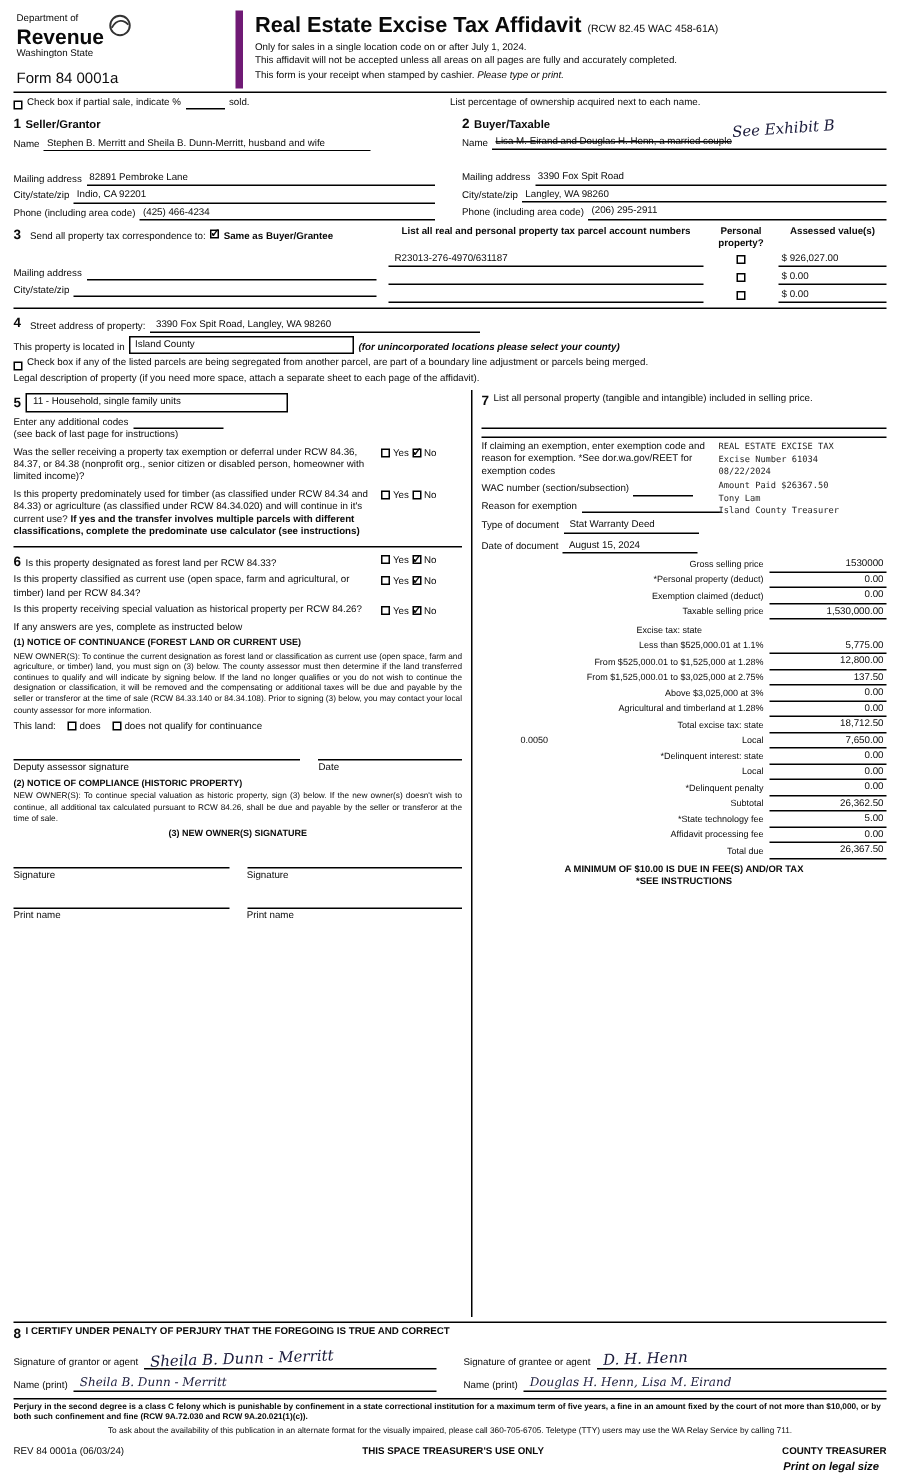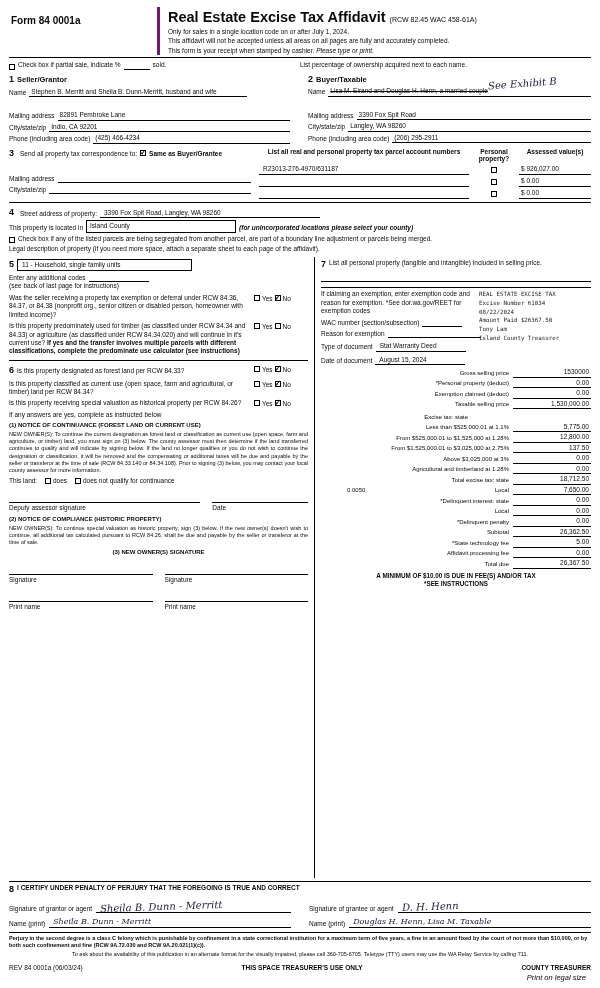--- a/index.html
+++ b/index.html
@@ -12,22 +12,22 @@
 .cb.checked::after{content:"✓";position:absolute;left:-1px;top:-3px;font-size:8px;font-weight:700}
 .fill{display:inline-block;border-bottom:1px solid #000;min-height:8px}
 .hand{font-family:"DejaVu Serif",serif;font-style:italic;color:#1b1b3a}
 
 .header{display:flex;align-items:stretch;padding-bottom:2px;border-bottom:1px solid #000;flex:none}
 .logo-col{width:148px;padding:2px 6px 0 2px}
 .logo-top{display:flex;align-items:flex-start;gap:3px}
 .dept{font-size:6.5px}
 .rev{font-size:14px;font-weight:bold;line-height:1}
 .wstate{font-size:6.5px;margin-top:1px}
-.form-no{font-weight:bold;font-size:10px;margin-top:5px}
-.title-col{flex:1;border-left:3px solid #701a75;padding:1px 0 0 8px}
+.form-no{font-weight:normal;font-size:10px;margin-top:5px}
+.title-col{flex:1;border-left:5px solid #701a75;padding:1px 0 0 8px}
 .title-line{display:flex;align-items:baseline;gap:4px}
 .title-line h1{font-size:14.5px;font-weight:bold}
 .rcw{font-size:7px}
 .hnote{font-size:6.5px;margin-top:1px}
 
 .partial{display:flex;align-items:flex-end;padding:3px 0 2px;flex:none}
 .partial .half{width:50%;display:flex;align-items:flex-end;gap:3px}
 
 .parties{display:flex;padding:1px 0 3px;flex:none}
 .party{width:50%;padding:1px 10px 0 0;position:relative}
@@ -102,29 +102,40 @@
 .slabel{white-space:nowrap;padding-right:4px;flex:none}
 .sfill{flex:1;border-bottom:1px solid #000;position:relative;height:10px}
 .handsig{position:absolute;left:4px;bottom:-1px;font-size:10px;white-space:nowrap;transform:rotate(-2deg)}
 .handprint{position:absolute;left:4px;bottom:0;font-size:8px;white-space:nowrap}
 
 .footer{border-top:1px solid #000;margin-top:4px;padding-top:2px;flex:none;padding-bottom:12px}
 .perj{font-size:5.5px;font-weight:bold}
 .alt{font-size:5.5px;margin-top:2px;text-align:center}
 .frow3{display:flex;justify-content:space-between;align-items:baseline;margin-top:5px}
 .f3c{font-weight:bold;font-size:6.5px}
-.legal-note{position:absolute;right:14px;bottom:5px;font-weight:normal;font-style:italic;font-size:7.5px}
+.legal-note{position:absolute;right:14px;bottom:5px;font-weight:bold;font-style:italic;font-size:7.5px}
 </style>
 </head>
 <body>
 
 <div class="page">
 
   <header class="header">
     <div class="logo-col">
+      <div class="logo-top">
+        <div>
+          <div class="dept">Department of</div>
+          <div class="rev">Revenue</div>
+          <div class="wstate">Washington State</div>
+        </div>
+        <svg class="logo-mark" width="16" height="16" viewBox="0 0 16 16">
+            <circle cx="8" cy="8" r="6.5" fill="none" stroke="#333" stroke-width="1.3"></circle>
+            <path d="M2.5 9.5 C6 3.5,10.5 4,13.5 7.5" fill="none" stroke="#333" stroke-width="1.2"></path>
+          </svg>
+      </div>
       <div class="form-no">Form 84 0001a</div>
     </div>
     <div class="title-col">
       <div class="title-line">
         <h1>Real Estate Excise Tax Affidavit</h1>
         <span class="rcw">(RCW 82.45 WAC 458-61A)</span>
       </div>
       <div class="hnote">Only for sales in a single location code on or after July 1, 2024.</div>
       <div class="hnote">This affidavit will not be accepted unless all areas on all pages are fully and accurately completed.</div>
       <div class="hnote"><span>This form is your receipt when stamped by cashier.</span> <span class="i">Please type or print.</span></div>
@@ -538,21 +549,21 @@
       <div class="s8col">
         <div class="srow">
           <span class="slabel">Signature of grantee or agent</span>
           <span class="sfill">
               <span class="hand handsig">D. H. Henn</span>
             </span>
         </div>
         <div class="srow">
           <span class="slabel">Name (print)</span>
           <span class="sfill">
-              <span class="hand handprint">Douglas H. Henn, Lisa M. Taxable</span>
+              <span class="hand handprint">Douglas H. Henn, Lisa M. Eirand</span>
             </span>
         </div>
       </div>
     </div>
   </div>
 
   <div class="footer">
     <div class="perj">Perjury in the second degree is a class C felony which is punishable by confinement in a state correctional institution for a maximum term of five years, a fine in an amount fixed by the court of not more than $10,000, or by both such confinement and fine (RCW 9A.72.030 and RCW 9A.20.021(1)(c)).</div>
     <div class="alt">To ask about the availability of this publication in an alternate format for the visually impaired, please call 360-705-6705. Teletype (TTY) users may use the WA Relay Service by calling 711.</div>
     <div class="frow3">

